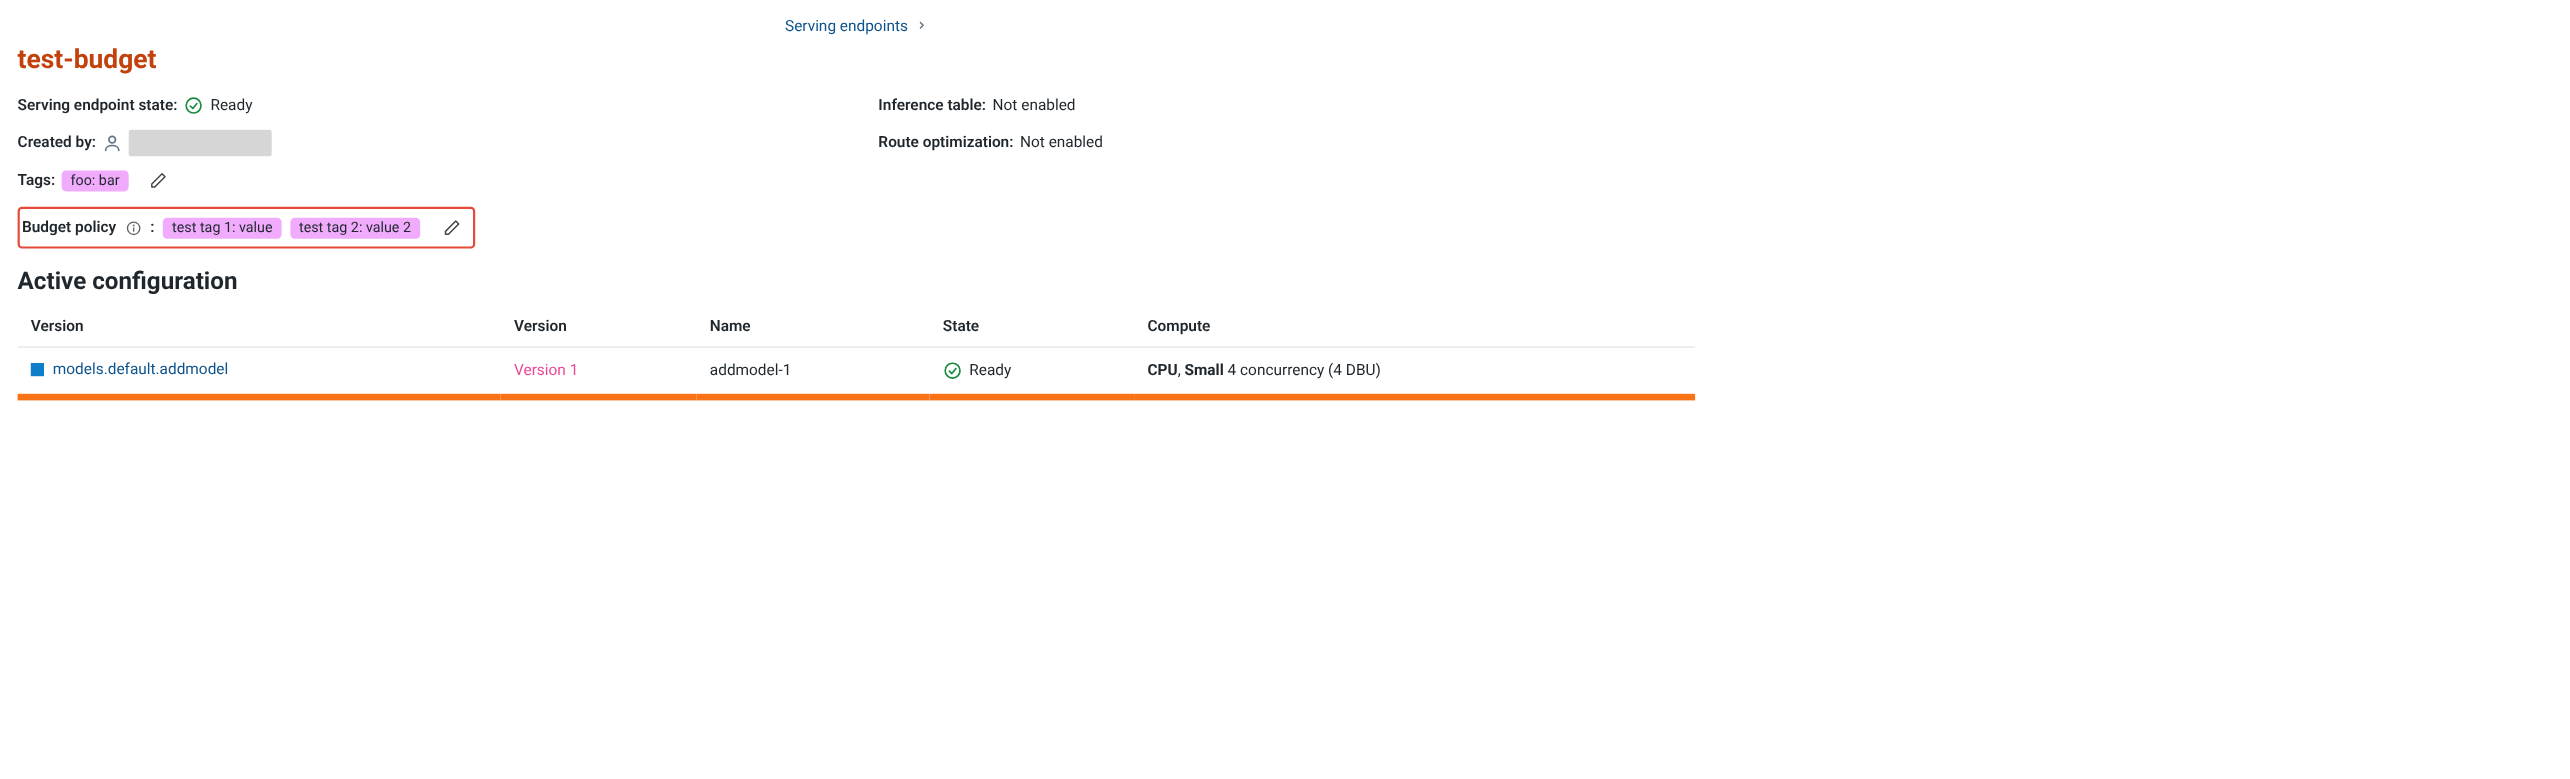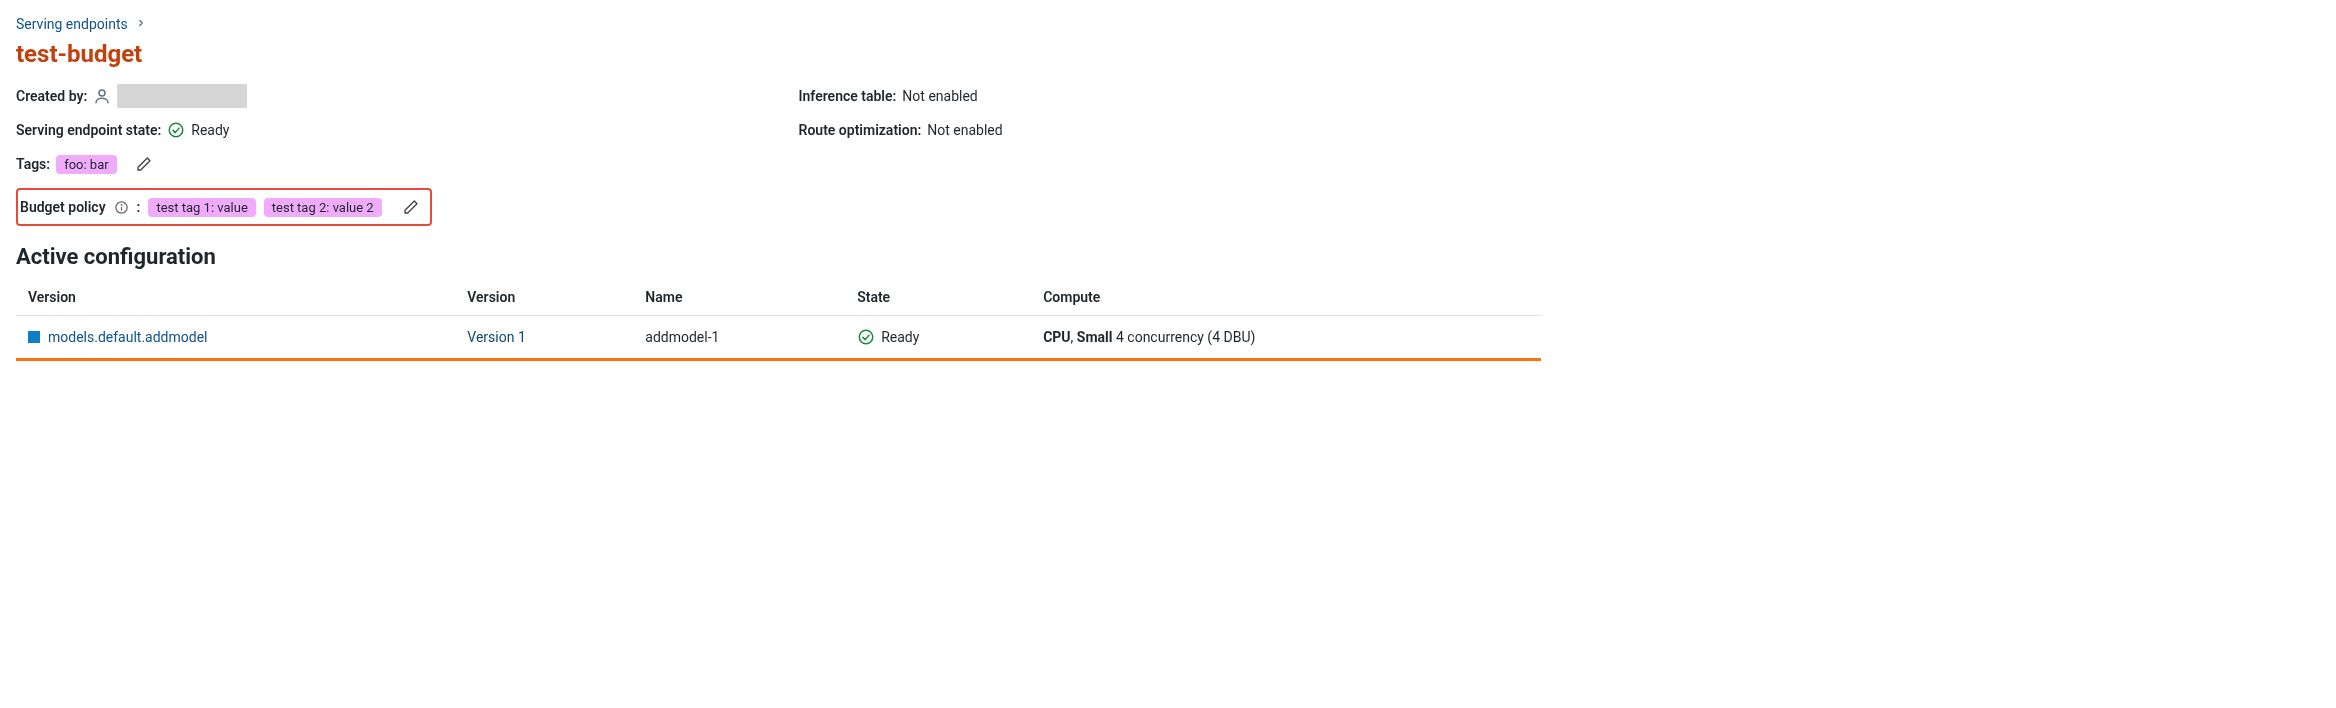--- a/index.html
+++ b/index.html
@@ -11,20 +11,21 @@
     color: #1f272d;
     font-size: 14px;
     width: 1557px;
   }
   .breadcrumb {
     display: flex;
     align-items: center;
     gap: 8px;
     margin-bottom: 8px;
     font-size: 14px;
+    justify-content: center;
   }
   .breadcrumb a { color: #0e538b; text-decoration: none; }
   .breadcrumb .chevron { color: #5d7283; font-size: 12px; }
 
   h1.page-title {
     font-size: 24px;
     font-weight: 700;
     margin: 6px 0 16px 0;
     color: #c2410c;
   }
@@ -97,25 +98,25 @@
     font-size: 14px;
   }
   .config-table th {
     text-align: left;
     font-weight: 600;
     padding: 10px 12px;
     border-bottom: 1px solid #e0e0e0;
   }
   .config-table td {
     padding: 12px 12px;
-    border-bottom: 3px solid #f97316;
+    border-bottom: 6px solid #f97316;
     vertical-align: middle;
   }
   .entity-link { color: #0e538b; text-decoration: none; display: inline-flex; align-items: center; gap: 8px; }
-  .version-link { color: #0c4a6e; text-decoration: none; }
+  .version-link { color: #ec4899; text-decoration: none; }
   .model-icon {
     width: 12px; height: 12px; flex: none;
     background: #0e7ecb;
     display: inline-block;
   }
   .state-cell { display: flex; align-items: center; gap: 6px; }
   .compute-strong { font-weight: 700; }
 </style>
 </head>
 <body>
@@ -127,39 +128,39 @@
         <polyline points="9 18 15 12 9 6"></polyline>
       </svg>
   </span>
 </div>
 
 <h1 class="page-title">test-budget</h1>
 
 <div class="meta-grid">
   <div class="meta-col">
     <div class="meta-row">
+      <span class="meta-label">Serving endpoint state:</span>
+      <span class="status-icon">
+        <svg width="18" height="18" viewBox="0 0 24 24" fill="none" stroke="#1a8a3e" stroke-width="2">
+            <circle cx="12" cy="12" r="9"></circle>
+            <polyline points="8 12.5 11 15.5 16 9.5" stroke-linecap="round" stroke-linejoin="round"></polyline>
+          </svg>
+      </span>
+      <span class="meta-value">Ready</span>
+    </div>
+
+    <div class="meta-row">
       <span class="meta-label">Created by:</span>
       <span class="user-icon">
         <svg width="18" height="18" viewBox="0 0 24 24" fill="none" stroke="#5d7283" stroke-width="2" stroke-linecap="round">
             <circle cx="12" cy="8" r="4"></circle>
             <path d="M4 21c0-4 4-6 8-6s8 2 8 6"></path>
           </svg>
       </span>
       <span class="user-redact"></span>
-    </div>
-
-    <div class="meta-row">
-      <span class="meta-label">Serving endpoint state:</span>
-      <span class="status-icon">
-        <svg width="18" height="18" viewBox="0 0 24 24" fill="none" stroke="#1a8a3e" stroke-width="2">
-            <circle cx="12" cy="12" r="9"></circle>
-            <polyline points="8 12.5 11 15.5 16 9.5" stroke-linecap="round" stroke-linejoin="round"></polyline>
-          </svg>
-      </span>
-      <span class="meta-value">Ready</span>
     </div>
 
 
     <div class="meta-row">
       <span class="meta-label">Tags:</span>
       <span class="tag-chip">foo: bar</span>
       <span class="icon-btn" style="margin-left:10px">
         <svg width="16" height="16" viewBox="0 0 24 24" fill="none" stroke="#444" stroke-width="2" stroke-linecap="round" stroke-linejoin="round">
             <path d="M17 3l4 4L7 21H3v-4L17 3z"></path>
           </svg>

